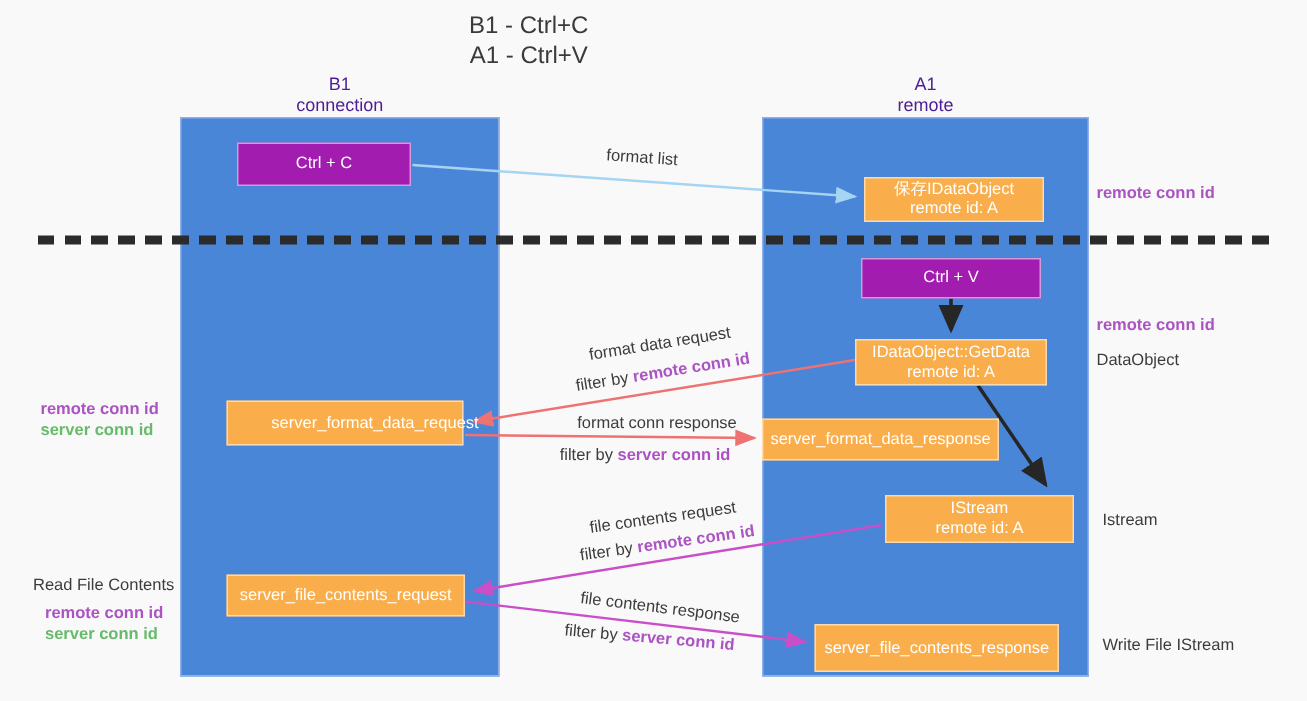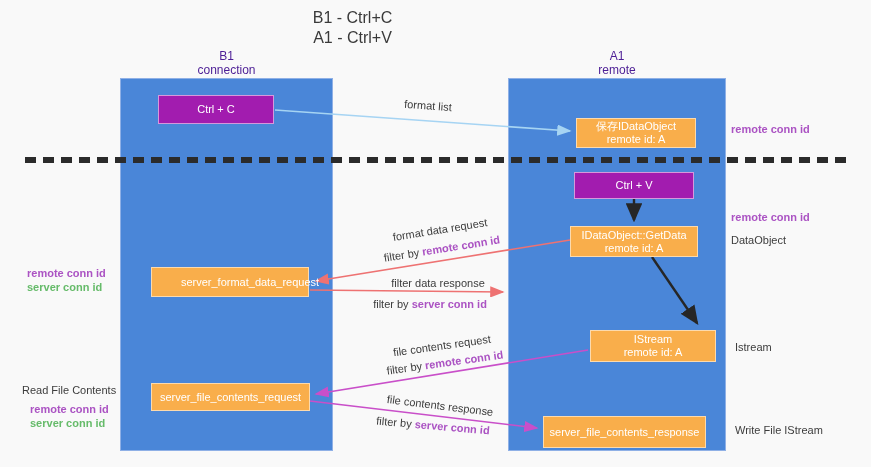--- a/index.html
+++ b/index.html
@@ -86,20 +86,23 @@
 
   <div class="abs node orange" style="left:570px;top:226px;width:128px;height:31px;">
     <div>IDataObject::GetData</div>
     <div>remote id: A</div>
   </div>
 
   <div class="abs node orange" style="left:151px;top:267px;width:158px;height:30px;padding-left:40px;">
     <div>server_format_data_request</div>
   </div>
 
+  <div class="abs node orange" style="left:508px;top:279px;width:158px;height:28px;">
+    <div>server_format_data_response</div>
+  </div>
 
   <div class="abs node orange" style="left:590px;top:330px;width:126px;height:32px;">
     <div>IStream</div>
     <div>remote id: A</div>
   </div>
 
   <div class="abs node orange" style="left:151px;top:383px;width:159px;height:28px;">
     <div>server_file_contents_request</div>
   </div>
 
@@ -108,21 +111,21 @@
   </div>
 
   <div class="abs edge-lbl" style="left:428px;top:106px;--r:4deg;">format list</div>
 
   <div class="abs edge-lbl" style="left:440px;top:230px;--r:-9deg;">format data request</div>
   <div class="abs edge-lbl" style="left:442px;top:249px;--r:-9deg;">
     <span>filter by</span>
     <span class="purple">remote conn id</span>
   </div>
 
-  <div class="abs edge-lbl" style="left:438px;top:283px;">filter data response</div>
+  <div class="abs edge-lbl" style="left:438px;top:283px;">format conn response</div>
   <div class="abs edge-lbl" style="left:430px;top:304px;">
     <span>filter by</span>
     <span class="purple">server conn id</span>
   </div>
 
   <div class="abs edge-lbl" style="left:442px;top:346px;--r:-8deg;">file contents request</div>
   <div class="abs edge-lbl" style="left:445px;top:363px;--r:-8deg;">
     <span>filter by</span>
     <span class="purple">remote conn id</span>
   </div>

